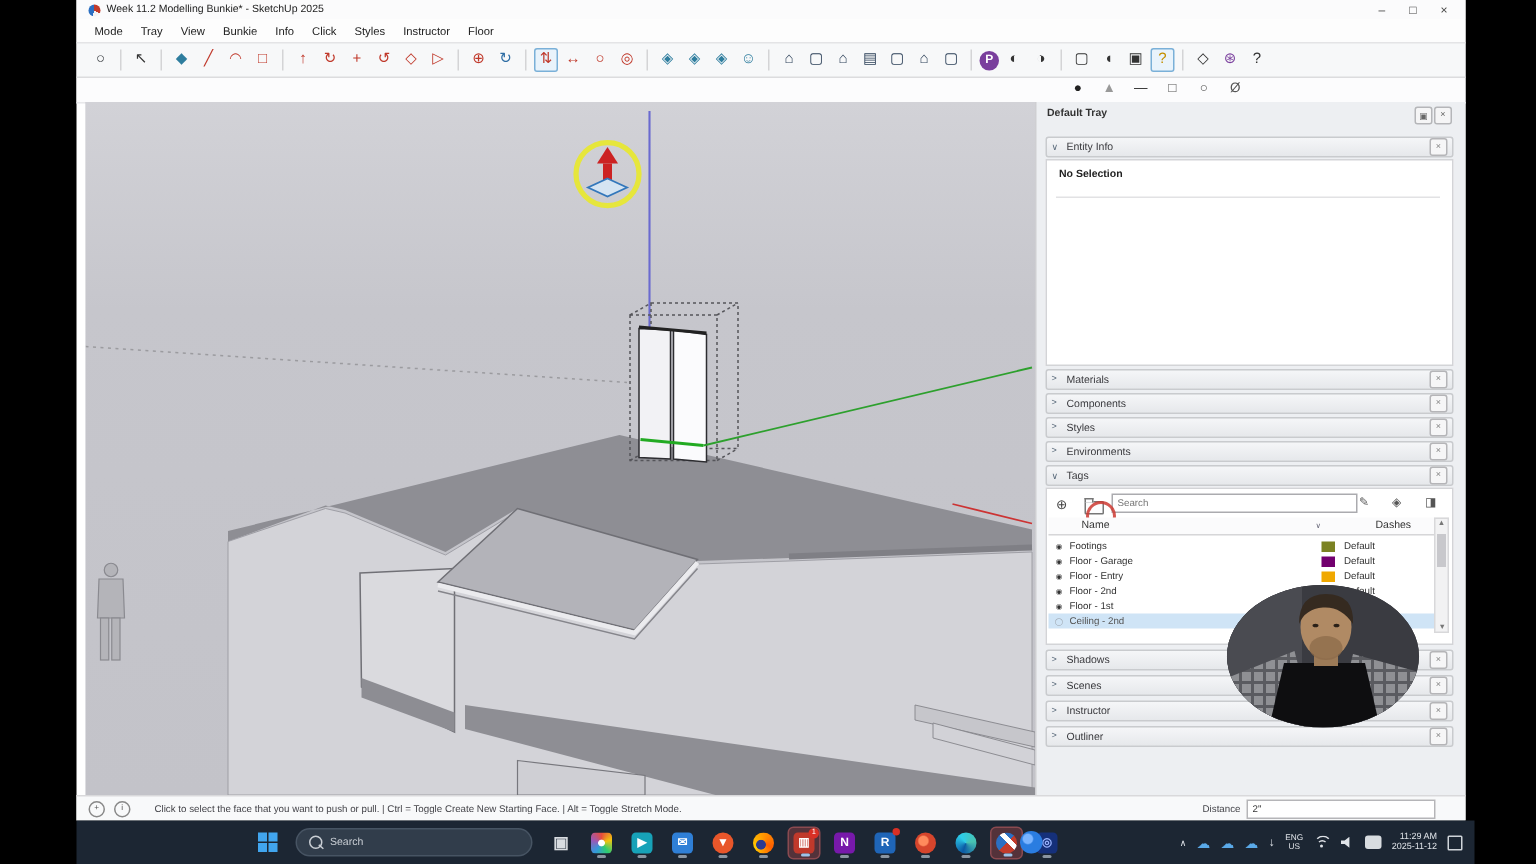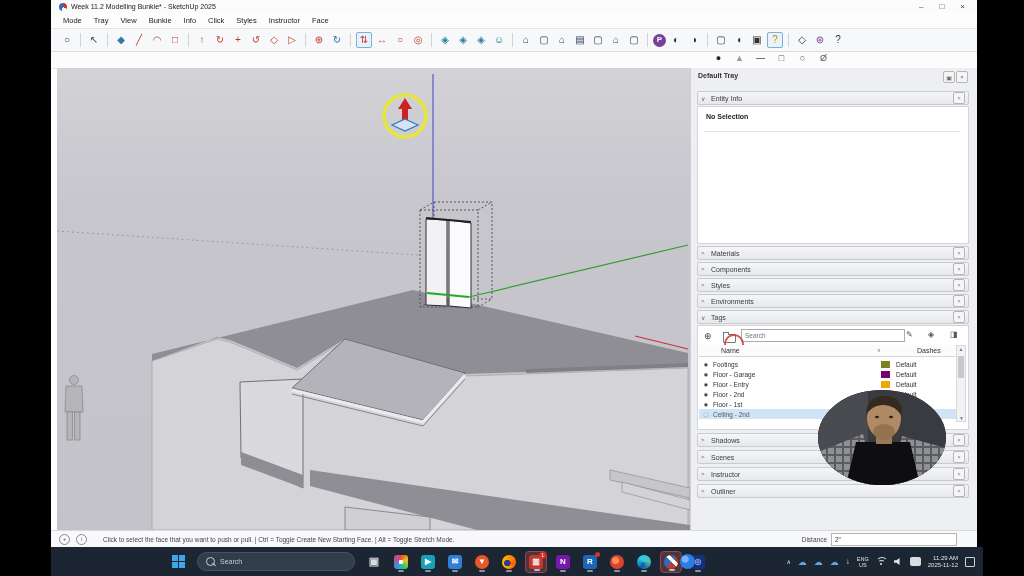--- a/index.html
+++ b/index.html
@@ -161,21 +161,21 @@
 
     <div class="menubar">
       <span class="menuitem">Mode</span>
       <span class="menuitem">Tray</span>
       <span class="menuitem">View</span>
       <span class="menuitem">Bunkie</span>
       <span class="menuitem">Info</span>
       <span class="menuitem">Click</span>
       <span class="menuitem">Styles</span>
       <span class="menuitem">Instructor</span>
-      <span class="menuitem">Face</span>
+      <span class="menuitem">Floor</span>
     </div>
 
     <div class="toolbar">
       <span class="ticon" style="color: rgb(68, 72, 76);">○</span>
       <span class="tsep"></span>
       <span class="ticon" style="color: rgb(51, 51, 51);">↖</span>
       <span class="tsep"></span>
       <span class="ticon" style="color: rgb(46, 125, 158);">◆</span>
       <span class="ticon" style="color: rgb(192, 57, 43);">╱</span>
       <span class="ticon" style="color: rgb(192, 57, 43);">◠</span>

